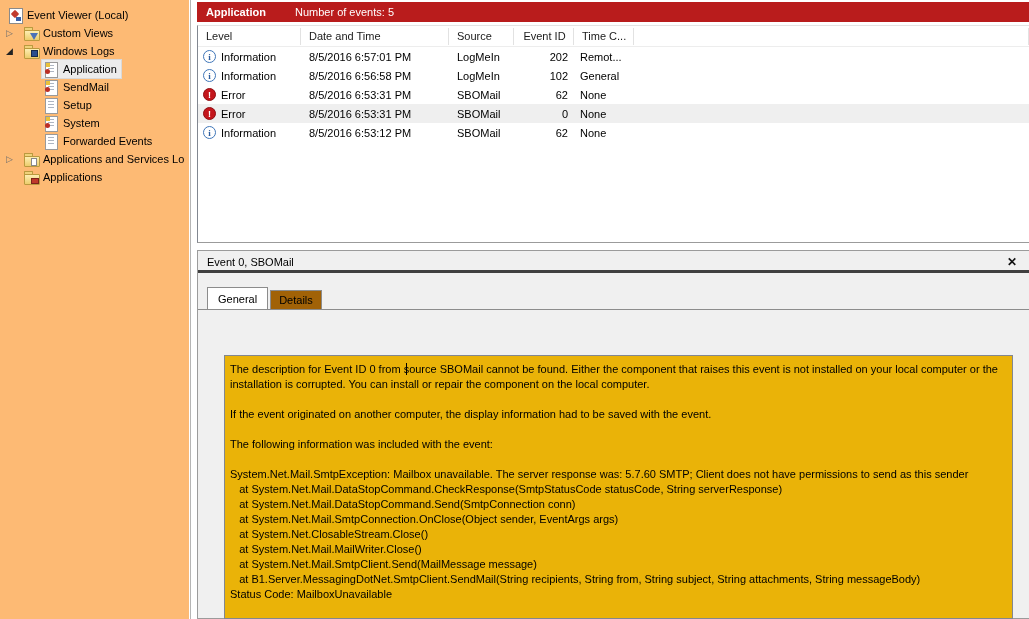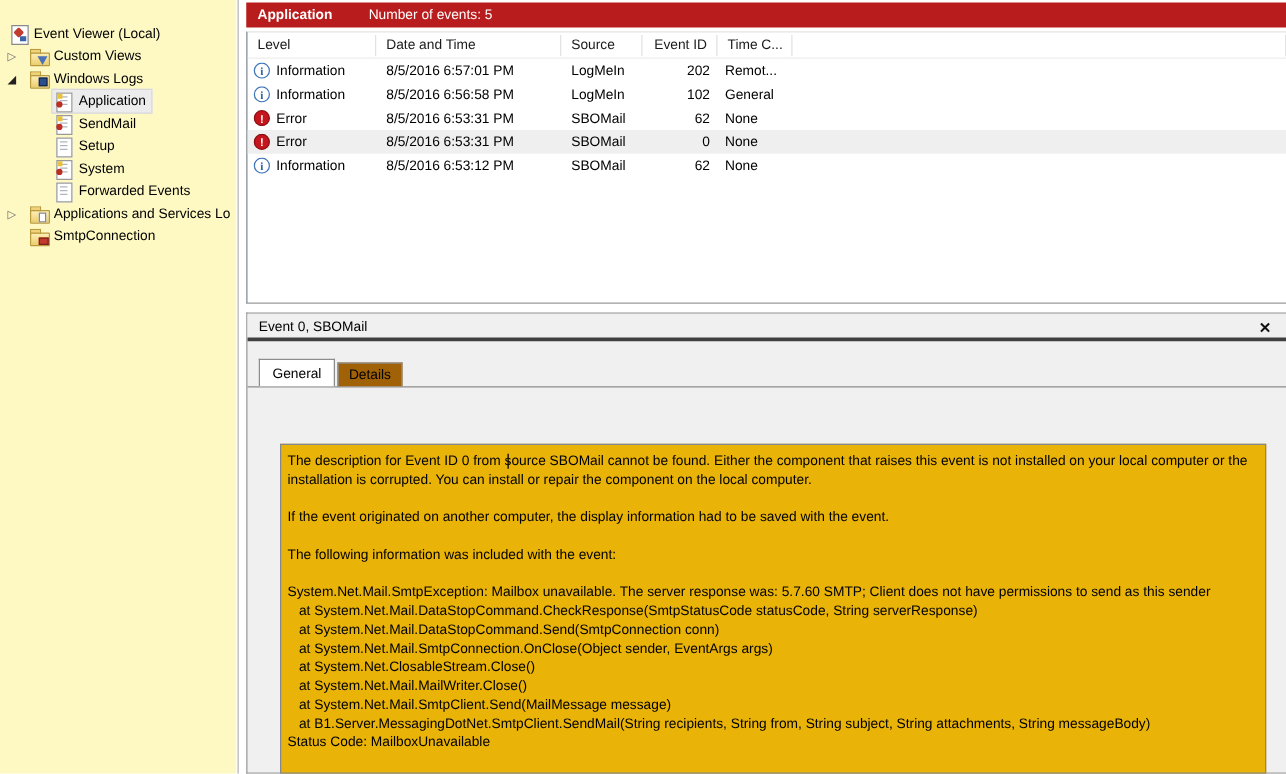--- a/index.html
+++ b/index.html
@@ -1,20 +1,20 @@
 <!DOCTYPE html>
 <html><head>
 <meta charset="utf-8">
 <style>
   * { box-sizing: border-box; margin: 0; padding: 0; }
   body { background:#fff; font-family:"Liberation Sans", sans-serif; }
   .app { position:relative; width:1029px; height:619px; background:#fff; overflow:hidden; font-size:11px; color:#000; }
 
   
-  .tree { position:absolute; left:0; top:0; width:189px; height:619px; background:#fef9c3; padding-top:18px; overflow:hidden; }
+  .tree { position:absolute; left:0; top:0; width:189px; height:619px; background:#fdba74; padding-top:6px; overflow:hidden; }
   .splitbar { position:absolute; left:190px; top:0; width:1px; height:619px; background:#b5b5b5; }
   .trow { display:flex; align-items:center; height:18px; white-space:nowrap; cursor:default; }
   .trow.l0 { padding-left:5px; }
   .trow.l1 { padding-left:6px; }
   .trow.l2 { padding-left:41px; }
   .exp { width:15px; flex:none; font-size:9px; line-height:9px; color:#6d6d6d; }
   .exp.open { color:#222; }
   .node { display:inline-flex; align-items:center; padding:1px 4px 1px 1px; border:1px solid transparent; }
   .node.sel { background:#ececec; border:1px solid #d9d9d9; }
 
@@ -153,21 +153,21 @@
           </span>
         <span>Applications and Services Lo</span>
       </span>
     </div>
     <div class="trow l1">
       <span class="exp"></span>
       <span class="node">
         <span class="ico folder">
             <span class="ov subs"></span>
           </span>
-        <span>SmtpConnection</span>
+        <span>Applications</span>
       </span>
     </div>
   </div>
   <div class="splitbar"></div>
 
   <div class="main">
 
     <div class="logbar">
       <span class="t">Application</span>
       <span class="c">Number of events: 5</span>

